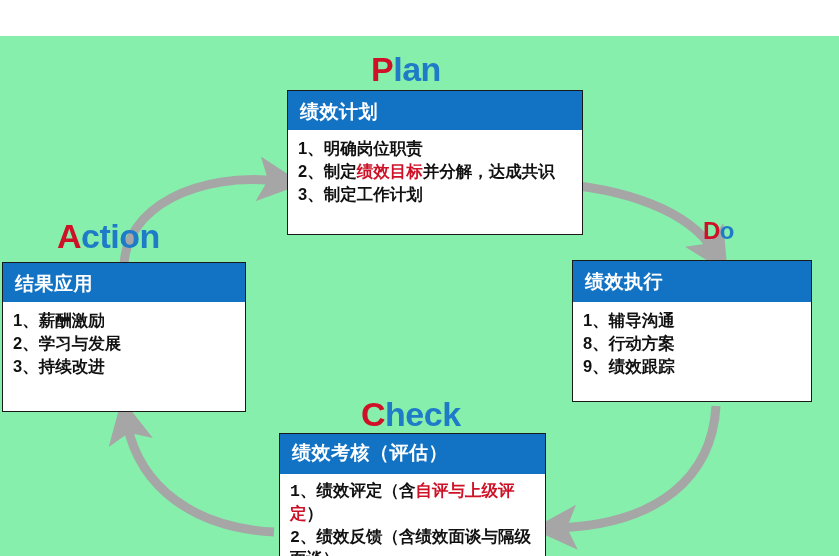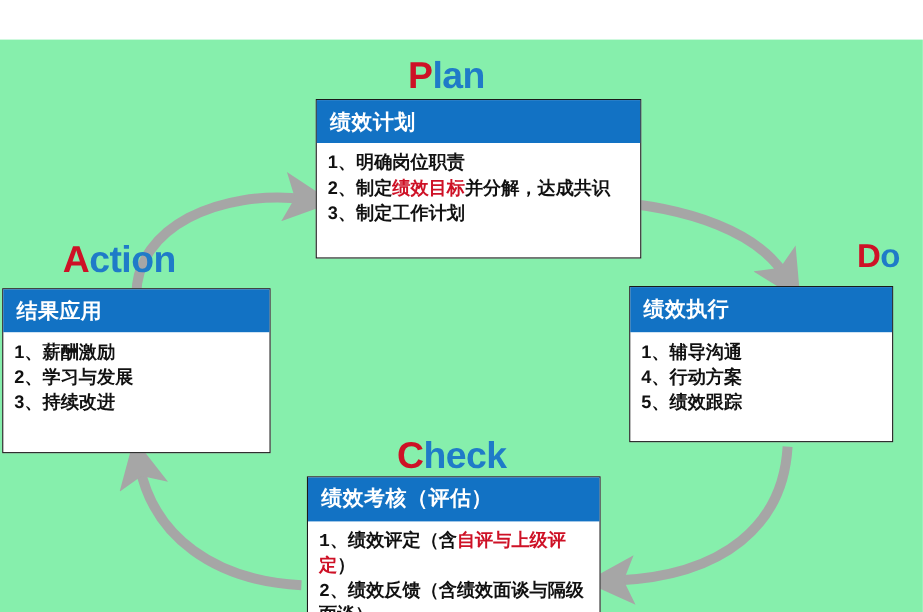--- a/index.html
+++ b/index.html
@@ -32,21 +32,21 @@
     font-weight: bold;
     letter-spacing: -0.5px;
     line-height: 1;
     white-space: nowrap;
     z-index: 5;
   }
   .phase-label .ini { color: #CE1126; }
   .phase-label .rest { color: #1F7BC8; }
 
   #label-plan   { left: 371px; top: 16px;  font-size: 34px; }
-  #label-do     { left: 779px; top: 183px; font-size: 30px; }
+  #label-do     { left: 703px; top: 183px; font-size: 24px; }
   #label-check  { left: 361px; top: 361px; font-size: 34px; }
   #label-action { left: 57px;  top: 183px; font-size: 34px; }
 
   
   .pdca-box {
     position: absolute;
     box-sizing: border-box;
     background: #ffffff;
     border: 1.5px solid #1a1a1a;
     z-index: 4;
@@ -128,22 +128,22 @@
         <span class="li"><span>1、明确岗位职责</span></span>
         <span class="li"><span>2、制定</span><span class="hl">绩效目标</span><span>并分解，达成共识</span></span>
         <span class="li"><span>3、制定工作计划</span></span>
       </div>
   </div>
 
   <div class="pdca-box" id="box-do">
     <div class="box-header">绩效执行</div>
     <div class="box-body">
         <span class="li"><span>1、辅导沟通</span></span>
-        <span class="li"><span>4、行动方案</span></span>
-        <span class="li"><span>5、绩效跟踪</span></span>
+        <span class="li"><span>8、行动方案</span></span>
+        <span class="li"><span>9、绩效跟踪</span></span>
       </div>
   </div>
 
   <div class="pdca-box" id="box-check">
     <div class="box-header">绩效考核（评估）</div>
     <div class="box-body">
         <span class="li"><span>1、绩效评定（含</span><span class="hl">自评与上级评定</span><span>）</span></span>
         <span class="li"><span>2、绩效反馈（含绩效面谈与隔级面谈）</span></span>
       </div>
   </div>

